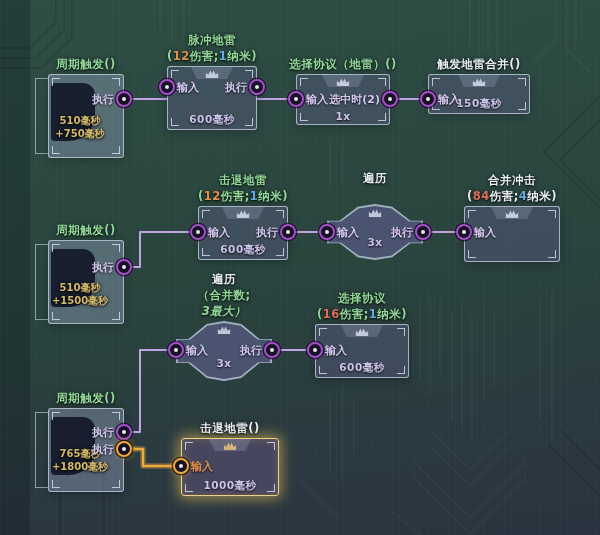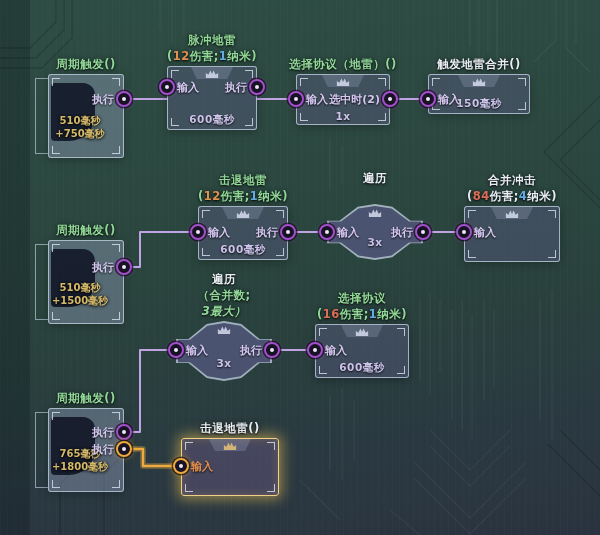--- a/index.html
+++ b/index.html
@@ -334,17 +334,18 @@
       <div class="titles" style="top: -18px;">
         <div class="tl"><span style="color: rgb(233, 237, 244);">击退地雷()</span></div>
       </div>
       <div class="bbody">
         <div class="cm tl2"></div>
         <div class="cm tr2"></div>
         <div class="cm bl2"></div>
         <div class="cm br2"></div>
         <div class="tab"></div>
         <div class="crown"></div>
+        <div class="val">1000毫秒</div>
       </div>
       <div class="port oport" style="left: -8px; top: 20px;"></div>
       <div class="plabel" style="top: 28px; left: 10px; color: rgb(226, 145, 79);">输入</div>
     </div>
   </div>
 
 </body></html>

